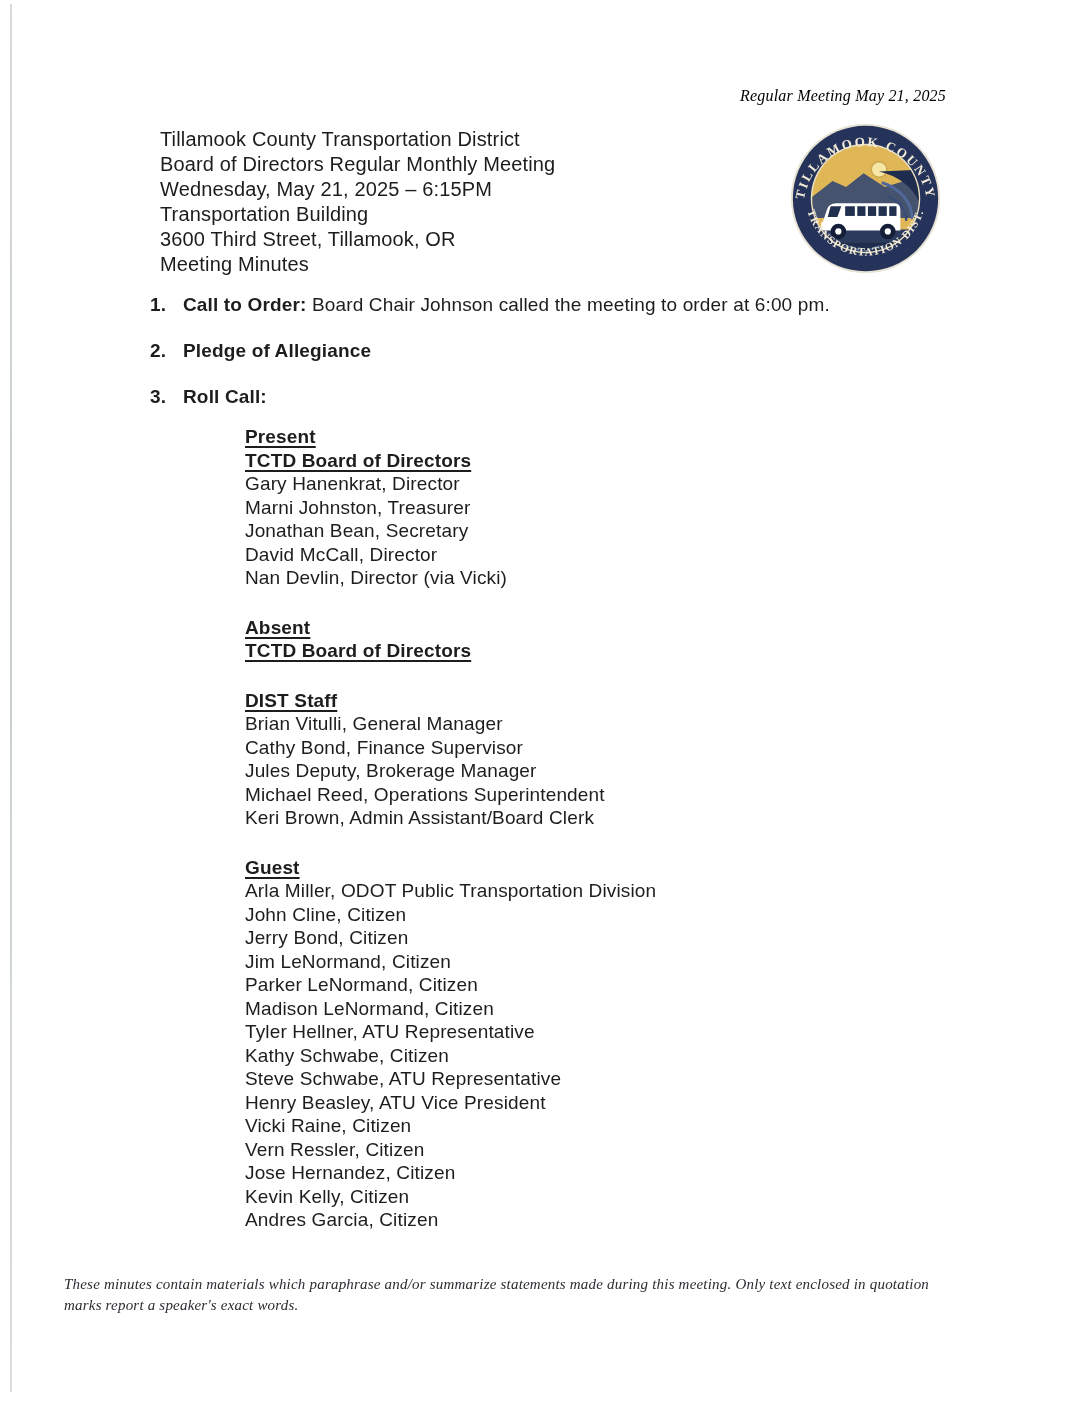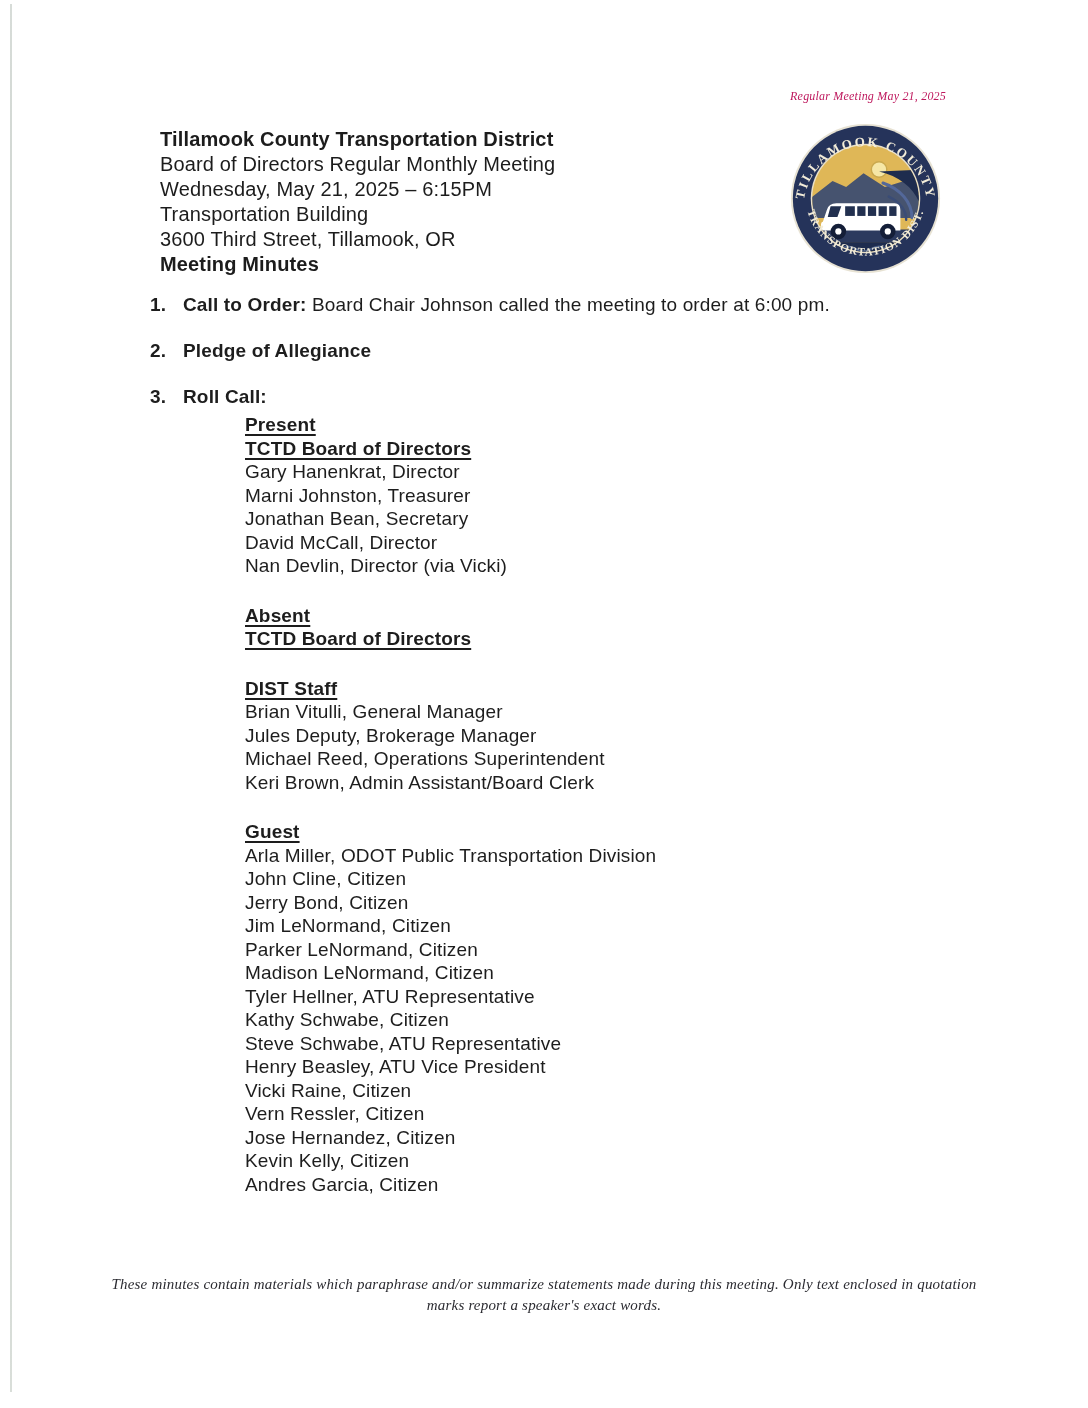--- a/index.html
+++ b/index.html
@@ -7,47 +7,47 @@
     width:1088px; height:1408px; position:relative; background:#ffffff;
     font-family:"Liberation Sans", sans-serif; color:#1d1d1d; overflow:hidden;
   }
   .scan-edge {
     position:absolute; left:10px; top:4px; width:2px; height:1388px;
     background:linear-gradient(#d7dcd8, #c7cec9 40%, #d9ded9);
   }
   .running-header {
     position:absolute; top:86px; right:142px;
     font-family:"Liberation Serif", serif; font-style:italic;
-    font-size:12px; line-height:20px; color:#be185d; letter-spacing:0.2px;
+    font-size:16px; line-height:20px; color:#000000; letter-spacing:0.2px;
   }
   .title-block {
     position:absolute; left:160px; top:127px;
     font-size:20px; line-height:25px; letter-spacing:0.15px; color:#1c1c1c;
   }
   .title-block .line { white-space:nowrap; }
-  .bold { font-weight:bold; }
+  .bold { font-weight:normal; }
   .logo-wrap { position:absolute; left:788px; top:121px; width:155px; height:155px; }
   .logo-wrap svg { width:100%; height:100%; display:block; }
   .content {
     position:absolute; left:150px; top:293px; width:800px;
     font-size:19px; line-height:24px; letter-spacing:0.15px;
   }
   .agenda-item { display:flex; margin-bottom:22px; }
   .agenda-item.last { margin-bottom:0; }
   .agenda-item .num { flex:none; width:33px; font-weight:bold; }
   .agenda-item .label { font-weight:bold; }
-  .roll { padding-left:95px; margin-top:4px; font-size:19px; line-height:23.5px; }
+  .roll { padding-left:95px; margin-top:16px; font-size:19px; line-height:23.5px; }
   .roll-section { margin-top:26px; }
   .roll-section.first { margin-top:0; }
   .rc-head {
     font-weight:bold; text-decoration:underline;
     text-decoration-thickness:2px; text-underline-offset:3px;
   }
   .footer {
-    position:absolute; top:1274px; left:64px; width:960px; text-align:center;
+    position:absolute; top:1274px; left:64px; width:960px; text-align:left;
     font-family:"Liberation Serif", serif; font-style:italic;
     font-size:15px; line-height:21px; color:#2b2b31; letter-spacing:0.2px;
   }
 </style>
 </head>
 <body>
 
 <div class="scan-edge"></div>
 
 <div class="running-header">Regular Meeting May 21, 2025</div>
@@ -136,20 +136,21 @@
     </div>
 
     <div class="roll-section">
       <div class="rc-head">Absent</div>
       <div class="rc-head">TCTD Board of Directors</div>
     </div>
 
     <div class="roll-section">
       <div class="rc-head">DIST Staff</div>
       <div>Brian Vitulli, General Manager</div>
+      <div>Cathy Bond, Finance Supervisor</div>
       <div>Jules Deputy, Brokerage Manager</div>
       <div>Michael Reed, Operations Superintendent</div>
       <div>Keri Brown, Admin Assistant/Board Clerk</div>
     </div>
 
     <div class="roll-section">
       <div class="rc-head">Guest</div>
       <div>Arla Miller, ODOT Public Transportation Division</div>
       <div>John Cline, Citizen</div>
       <div>Jerry Bond, Citizen</div>

